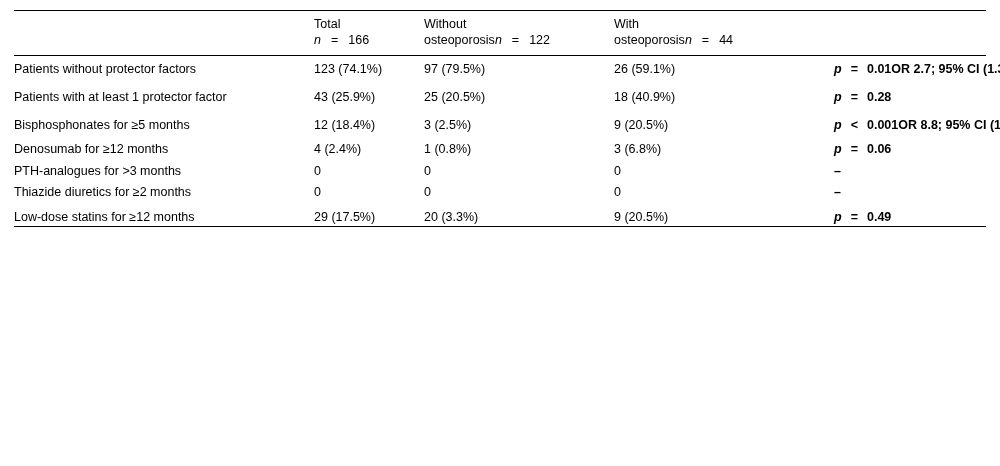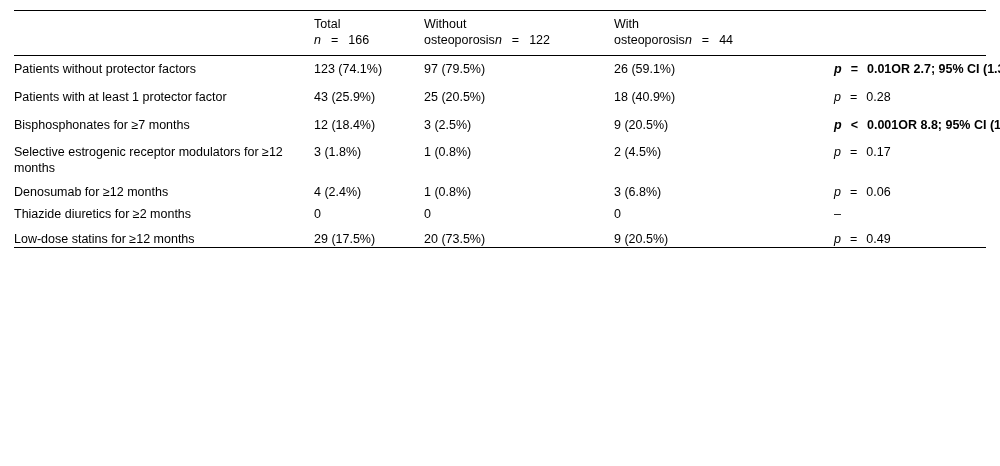--- a/index.html
+++ b/index.html
@@ -51,21 +51,21 @@
 
   tbody td {
     vertical-align: top;
     padding: 6px 6px 6px 0;
     text-align: left;
     margin-top: 44px;
   }
   tbody td.first { padding-left: 0; }
   tbody tr.compact td { padding-top: 3px; padding-bottom: 3px; }
 
-  .pval { white-space: nowrap; }
+  .pval { white-space: nowrap; font-weight: bold; }
   .pval .pl { font-style: italic; }
   .pval.bold { font-weight: bold; }
   .pval.bold .pl { font-style: italic; font-weight: bold; }
   .pval .op { display: inline-block; padding: 0 9px; }
 
   .bottom-rule {
     border-top: 1.6px solid #000;
     width: 972px;
     margin-top: 0;
   }
@@ -114,50 +114,50 @@
           <td><span class="pval bold"><span class="pl">p</span><span class="op">=</span><span>0.01OR 2.7; 95% CI (1.3–5.7)</span></span></td>
         </tr>
         <tr>
           <td class="first">Patients with at least 1 protector factor</td>
           <td>43 (25.9%)</td>
           <td>25 (20.5%)</td>
           <td>18 (40.9%)</td>
           <td><span class="pval"><span class="pl">p</span><span class="op">=</span><span>0.28</span></span></td>
         </tr>
         <tr>
-          <td class="first">Bisphosphonates for ≥7 months</td>
+          <td class="first">Bisphosphonates for ≥5 months</td>
           <td>12 (18.4%)</td>
           <td>3 (2.5%)</td>
           <td>9 (20.5%)</td>
           <td><span class="pval bold"><span class="pl">p</span><span class="op">&lt;</span><span>0.001OR 8.8; 95% CI (1.13–68.91)</span></span></td>
-        </tr>
-        <tr>
-          <td class="first">Selective estrogenic receptor modulators for ≥12 months</td>
-          <td>3 (1.8%)</td>
-          <td>1 (0.8%)</td>
-          <td>2 (4.5%)</td>
-          <td><span class="pval"><span class="pl">p</span><span class="op">=</span><span>0.17</span></span></td>
         </tr>
         <tr class="compact">
           <td class="first">Denosumab for ≥12 months</td>
           <td>4 (2.4%)</td>
           <td>1 (0.8%)</td>
           <td>3 (6.8%)</td>
           <td><span class="pval"><span class="pl">p</span><span class="op">=</span><span>0.06</span></span></td>
+        </tr>
+        <tr class="compact">
+          <td class="first">PTH-analogues for &gt;3 months</td>
+          <td>0</td>
+          <td>0</td>
+          <td>0</td>
+          <td><span class="pval"><span>–</span></span></td>
         </tr>
         <tr class="compact">
           <td class="first">Thiazide diuretics for ≥2 months</td>
           <td>0</td>
           <td>0</td>
           <td>0</td>
           <td><span class="pval"><span>–</span></span></td>
         </tr>
         <tr class=" last-row">
           <td class="first">Low-dose statins for ≥12 months</td>
           <td>29 (17.5%)</td>
-          <td>20 (73.5%)</td>
+          <td>20 (3.3%)</td>
           <td>9 (20.5%)</td>
           <td><span class="pval"><span class="pl">p</span><span class="op">=</span><span>0.49</span></span></td>
         </tr>
       </tbody>
   </table>
   <div class="bottom-rule"></div>
 </div>
 
 </body></html>

